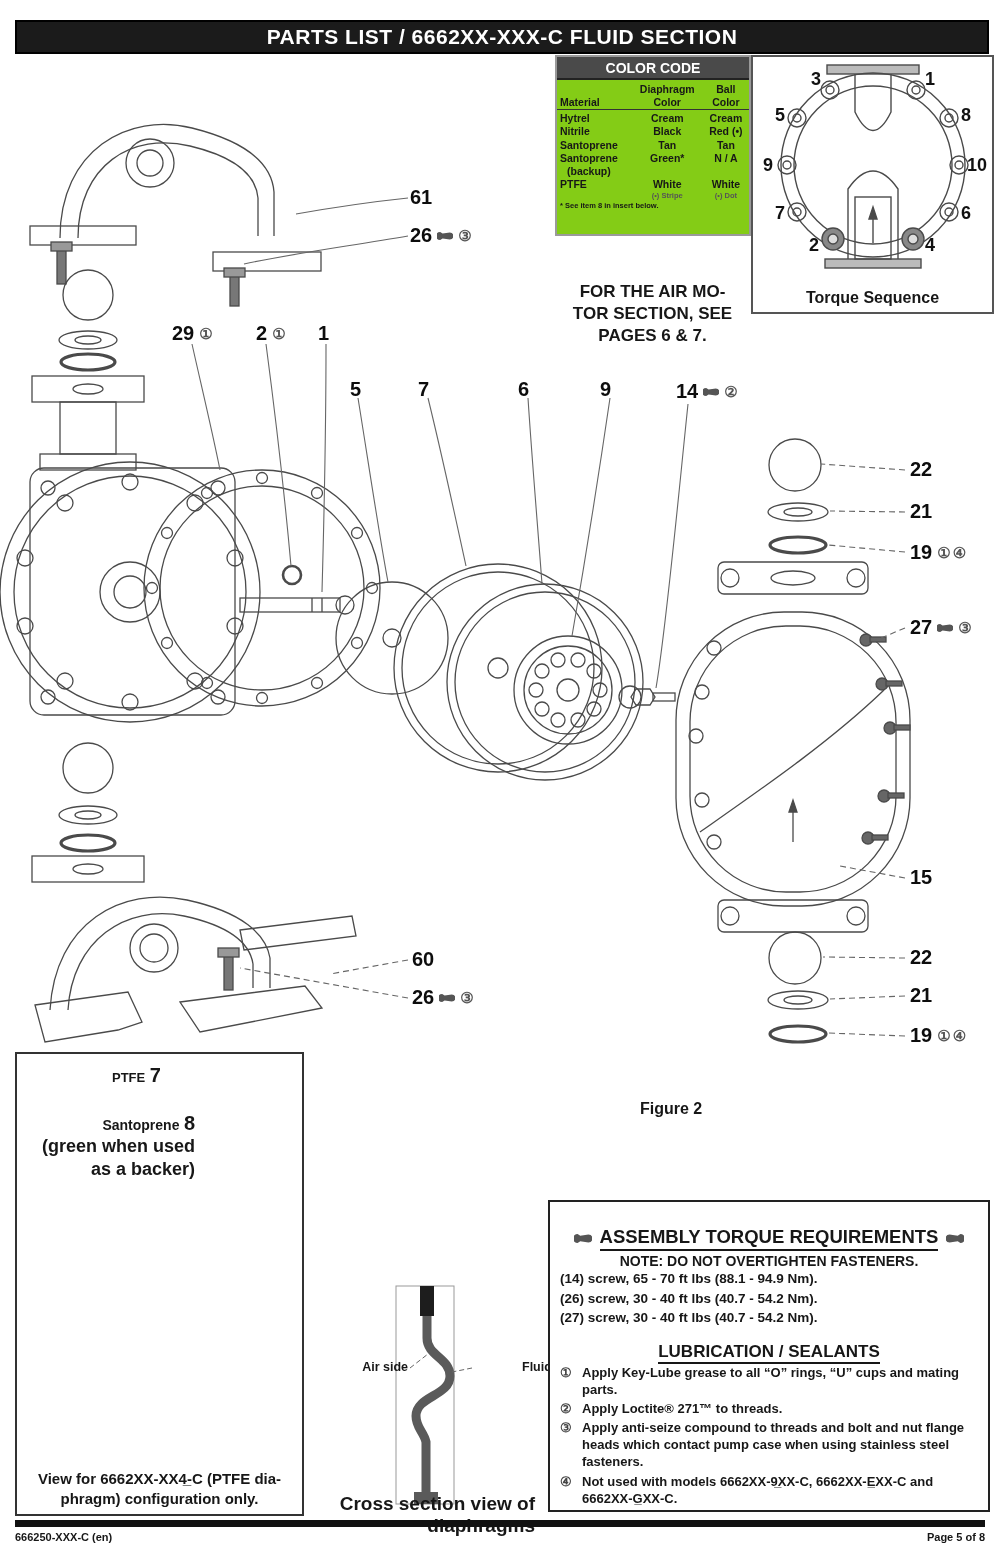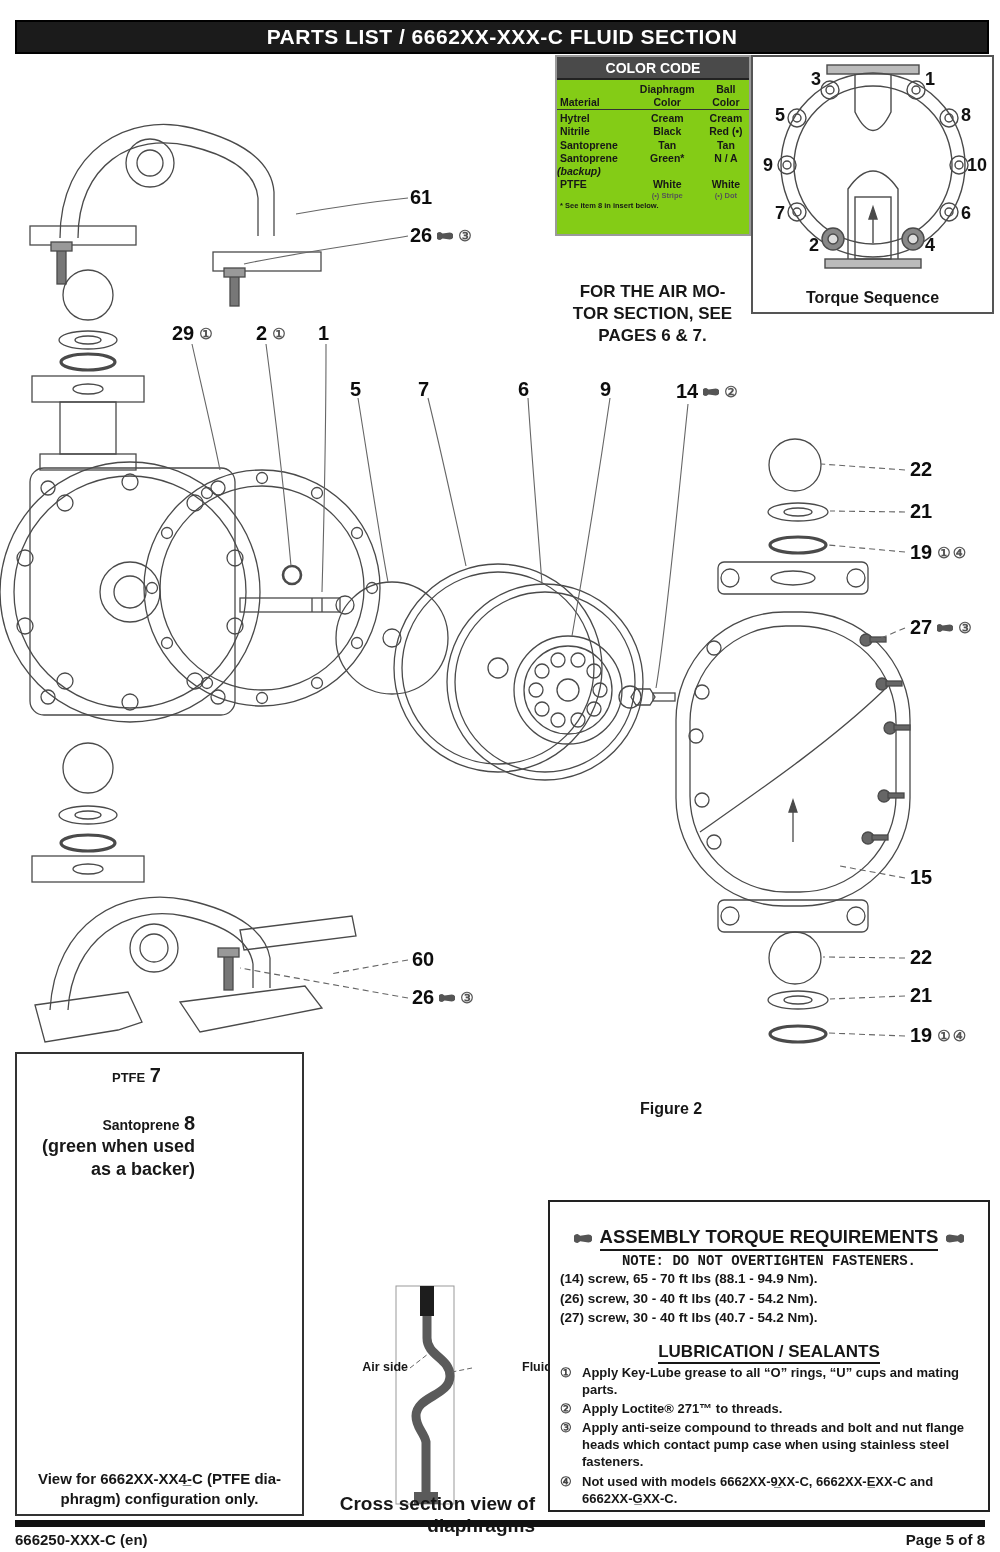--- a/index.html
+++ b/index.html
@@ -44,30 +44,30 @@
   .inset-cap{position:absolute;left:0;bottom:6px;width:100%;text-align:center;font-weight:bold;font-size:15px;line-height:1.3;}
   
   .cs-air{position:absolute;left:336px;top:1360px;width:72px;text-align:right;font-weight:bold;font-size:12.5px;}
   .cs-fluid{position:absolute;left:474px;top:1360px;font-weight:bold;font-size:12.5px;padding-left:48px;}
   .cs-cap{position:absolute;left:310px;top:1493px;width:225px;text-align:right;font-weight:bold;font-size:19px;}
   
   .req-box{position:absolute;left:548px;top:1200px;width:442px;height:312px;border:2px solid #222;background:#fff;
            padding:24px 10px;box-sizing:border-box;}
   .req-title{display:flex;align-items:center;justify-content:center;gap:8px;}
   .req-title span.t{font-weight:bold;font-size:18.5px;border-bottom:2px solid #171717;padding-bottom:1px;}
-  .req-note{text-align:center;font-weight:bold;font-size:14px;margin-top:2px;font-family:Liberation Mono, monospace;}
+  .req-note{text-align:center;font-weight:bold;font-size:14px;margin-top:2px;}
   .req-line{font-weight:bold;font-size:13.5px;line-height:1.45;}
   .lube-title{text-align:center;font-weight:bold;font-size:17px;margin-top:14px;}
   .lube-title span{border-bottom:2px solid #171717;padding-bottom:1px;}
   .lube-item{display:flex;font-weight:bold;font-size:13px;line-height:1.32;margin-top:2px;}
   .lube-item .n{width:22px;flex:none;color:#444;}
   
   .footer-bar{position:absolute;left:15px;top:1520px;width:970px;height:7px;background:#111;}
   .footer-text{position:absolute;left:15px;top:1531px;width:970px;display:flex;justify-content:space-between;
-               font-weight:bold;font-size:15px;}
+               font-weight:bold;font-size:11px;}
   .art{position:absolute;left:0;top:0;}
 </style>
 </head>
 <body>
 
 <div class="page">
 
   <svg class="art" width="1000" height="1552" viewBox="0 0 1000 1552">
     <g stroke="#4a4a4a" stroke-width="1.3" fill="none">
       <path d="M60,238 C60,150 128,112 192,128 C248,142 272,165 274,192 L274,236"></path>
@@ -319,21 +319,21 @@
         <td>Santoprene</td>
         <td class="cc-c">Tan</td>
         <td class="cc-c">Tan</td>
       </tr>
       <tr>
         <td>Santoprene</td>
         <td class="cc-c">Green*</td>
         <td class="cc-c">N / A</td>
       </tr>
       <tr>
-        <td style="padding-left:0;font-style:italic;">(backup)</td>
+        <td style="padding-left:10px;">(backup)</td>
         <td></td>
             <td></td>
       </tr>
       <tr>
         <td>PTFE</td>
         <td class="cc-c">White</td>
         <td class="cc-c">White</td>
       </tr>
       <tr>
         <td></td>

